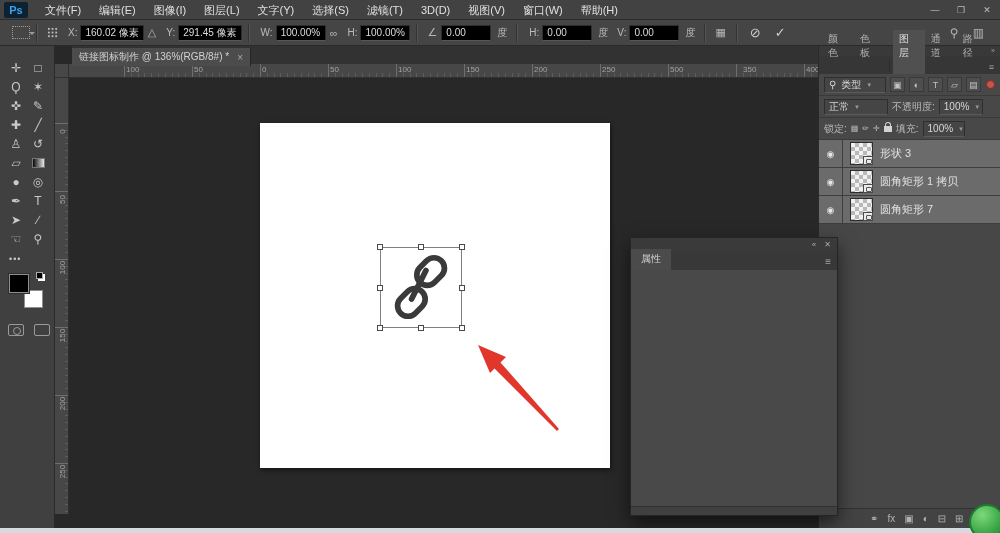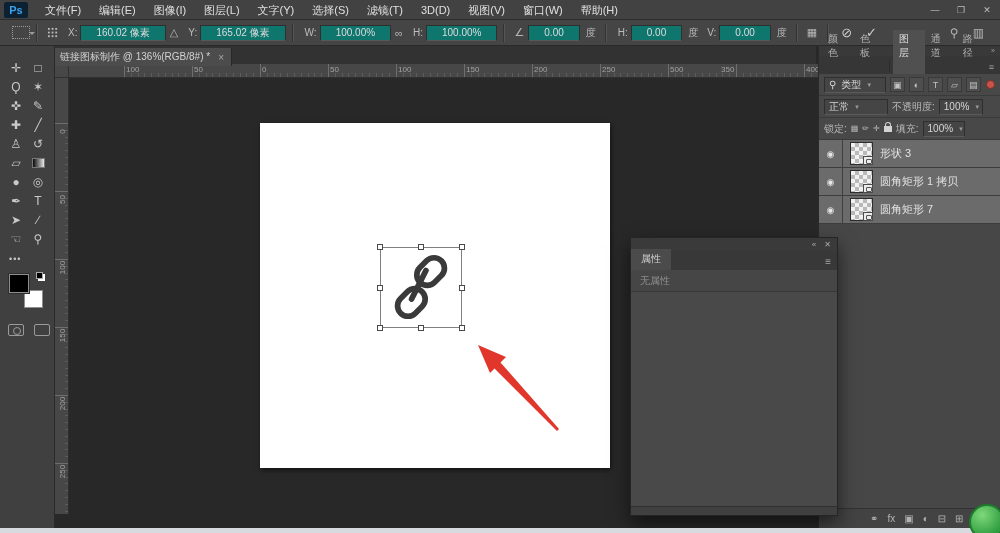--- a/index.html
+++ b/index.html
@@ -15,31 +15,31 @@
   .ps-logo { width:24px; height:16px; margin:0 8px 0 4px; background:#0c2233; color:#3ca2ee;
     font-weight:bold; font-size:11px; display:flex; align-items:center; justify-content:center; border-radius:2px; }
   .menu-item { padding:0 9px; line-height:20px; cursor:default; }
   .win-controls { margin-left:auto; display:flex; }
   .win-btn { width:26px; text-align:center; font-size:9px; color:#bdbdbd; line-height:20px; }
   
   .optionsbar { position:absolute; left:0; top:20px; right:0; height:26px; background:#454545;
     border-bottom:1px solid #2a2a2a; display:flex; align-items:center; font-size:10px; color:#c6c6c6; z-index:5; }
   .ob-sep { width:1px; height:18px; background:#333; margin:0 6px; box-shadow:1px 0 0 #555; }
   .ob-label { margin:0 3px 0 6px; color:#bdbdbd; }
-  .ob-input { background:#0f766e; border:1px solid #2f2f2f; border-bottom-color:#575757;
-    height:16px; min-width:50px; padding:0 15px; display:flex; align-items:center; color:#dcdcdc; }
+  .ob-input { background:#000000; border:1px solid #2f2f2f; border-bottom-color:#575757;
+    height:16px; min-width:50px; padding:0 4px; display:flex; align-items:center; color:#dcdcdc; }
   .ob-icon { margin:0 4px; color:#b5b5b5; font-size:11px; }
   .toolpreset { width:18px; height:13px; border:1px dotted #9a9a9a; margin-left:12px; position:relative; }
   .toolpreset::after { content:""; position:absolute; right:-6px; bottom:0; border:3px solid transparent; border-top-color:#9a9a9a; }
   .refpoint { width:11px; height:11px; margin:0 4px;
     background:radial-gradient(#bbbbbb 40%, transparent 42%) 0 0/3.7px 3.7px; }
   .ob-confirm { font-size:13px; margin:0 7px; color:#cfcfcf; }
   .ob-right { margin-left:auto; display:flex; align-items:center; gap:14px; padding-right:16px; font-size:12px; color:#b5b5b5; }
   
-  .tabbar { position:absolute; left:53px; top:46px; width:763px; height:18px; background:#323232; z-index:4; }
+  .tabbar { position:absolute; left:72px; top:46px; width:763px; height:18px; background:#323232; z-index:4; }
   .doc-tab { display:inline-flex; align-items:center; height:18px; background:#4c4c4c; padding:0 7px;
     font-size:10px; color:#d2d2d2; border-right:1px solid #262626; }
   .tab-close { margin-left:8px; color:#a8a8a8; font-size:10px; }
   
   .toolbar { position:absolute; left:0; top:46px; width:55px; bottom:5px; background:#404040;
     border-right:1px solid #2a2a2a; z-index:4; }
   .tools { display:grid; grid-template-columns:1fr 1fr; padding:14px 5px 0; row-gap:4px;
     justify-items:center; font-size:12px; color:#c9c9c9; }
   .tool { width:18px; height:15px; display:flex; align-items:center; justify-content:center; cursor:pointer; }
   .grad-chip { width:13px; height:10px; background:linear-gradient(90deg,#0a0a0a,#e8e8e8); border:1px solid #777; }
@@ -174,21 +174,21 @@
   </header>
 
   <div class="optionsbar">
     <span class="toolpreset"></span>
     <span class="ob-sep"></span>
     <span class="refpoint"></span>
     <span class="ob-label">X:</span>
     <span class="ob-input">160.02 像素</span>
     <span class="ob-icon">△</span>
     <span class="ob-label">Y:</span>
-    <span class="ob-input">165.02 像素</span>
+    <span class="ob-input">291.45 像素</span>
     <span class="ob-sep"></span>
     <span class="ob-label">W:</span>
     <span class="ob-input">100.00%</span>
     <span class="ob-icon">∞</span>
     <span class="ob-label">H:</span>
     <span class="ob-input">100.00%</span>
     <span class="ob-sep"></span>
     <span class="ob-icon">∠</span>
     <span class="ob-input">0.00</span>
     <span class="ob-label">度</span>
@@ -258,21 +258,21 @@
   <div class="ruler-h">
     <span class="rl" style="left:57px">100</span>
     <span class="rl" style="left:125px">50</span>
     <span class="rl" style="left:193px">0</span>
     <span class="rl" style="left:261px">50</span>
     <span class="rl" style="left:329px">100</span>
     <span class="rl" style="left:397px">150</span>
     <span class="rl" style="left:465px">200</span>
     <span class="rl" style="left:533px">250</span>
     <span class="rl" style="left:601px">500</span>
-    <span class="rl" style="left:652px">350</span>
+    <span class="rl" style="left:674px">350</span>
     <span class="rl" style="left:737px">400</span>
   </div>
   <div class="ruler-v">
     <span class="rlv" style="top:49px">0</span>
     <span class="rlv" style="top:117px">50</span>
     <span class="rlv" style="top:185px">100</span>
     <span class="rlv" style="top:253px">150</span>
     <span class="rlv" style="top:321px">200</span>
     <span class="rlv" style="top:389px">250</span>
   </div>
@@ -389,20 +389,19 @@
 
   <div class="props">
     <div class="props-titlebar">
       <span>«</span>
       <span>✕</span>
     </div>
     <div class="props-tabs">
       <span class="props-tab">属性</span>
       <span class="props-menu">≡</span>
     </div>
-    <div class="props-empty">无属性</div>
     <div class="props-body"></div>
     <div class="props-resize"></div>
   </div>
 
   <div class="bottom-strip"></div>
   <div class="green-badge"></div>
 </div>
 
 </body></html>

